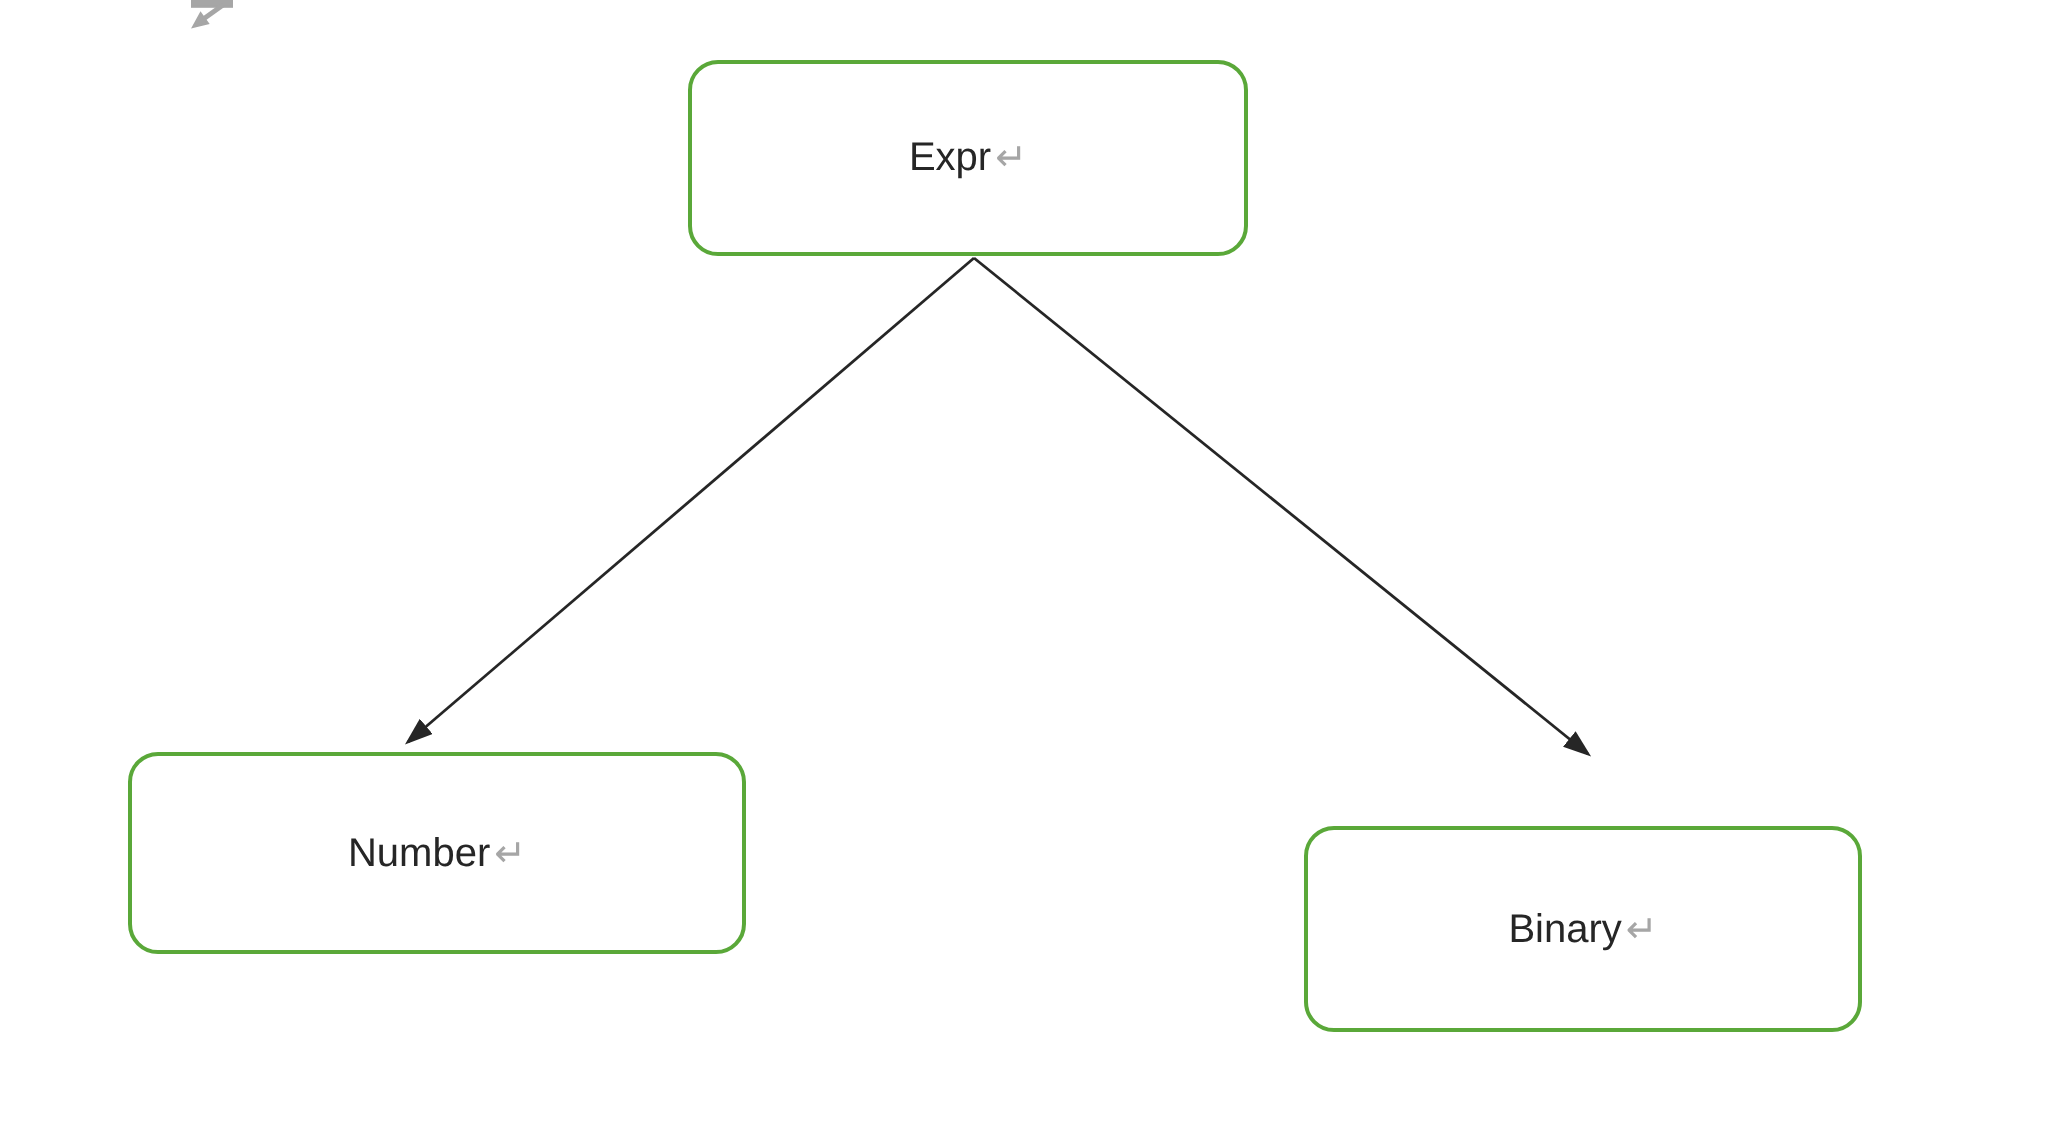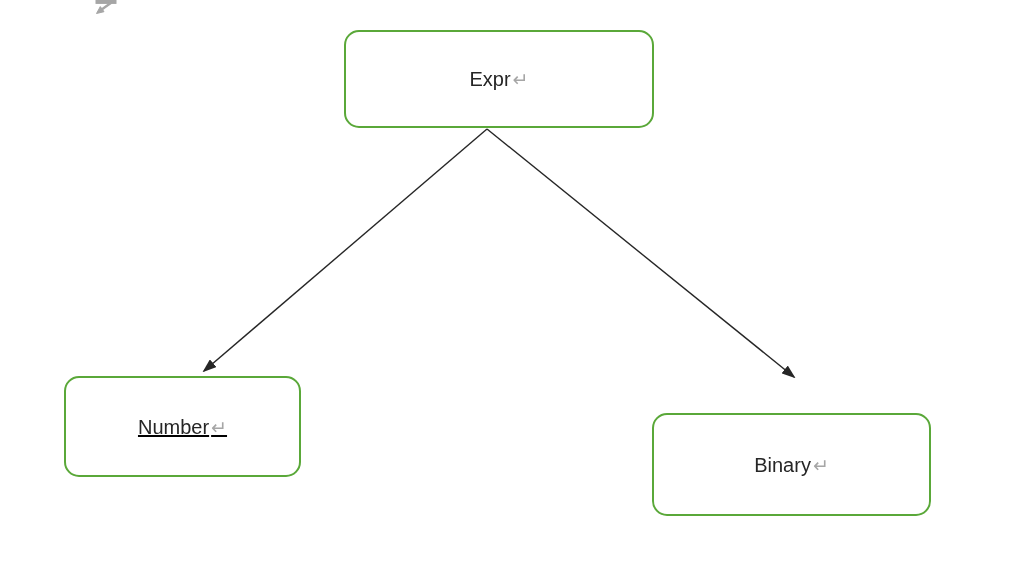--- a/index.html
+++ b/index.html
@@ -25,22 +25,22 @@
   .node {
     position: absolute;
     background: var(--node-fill);
     border: 2px solid var(--node-border);
     border-radius: 15px;
     display: flex;
     align-items: center;
     justify-content: center;
     cursor: default;
   }
-  .node-expr   { left: 344px; top: 30px;  width: 310px; height: 98px;  }
-  .node-number { left: 64px;  top: 376px; width: 237px; height: 101px; text-decoration: underline; }
+  .node-expr   { left: 344px; top: 30px;  width: 280px; height: 98px;  }
+  .node-number { left: 64px;  top: 376px; width: 309px; height: 101px; }
   .node-binary { left: 652px; top: 379px; width: 279px; height: 103px; margin-top: 34px; }
   .node-label {
     font-size: 20px;
     color: var(--label-text);
     white-space: nowrap;
     line-height: 1;
   }
   .eol-mark {
     font-size: 19px;
     color: var(--eol-mark);

